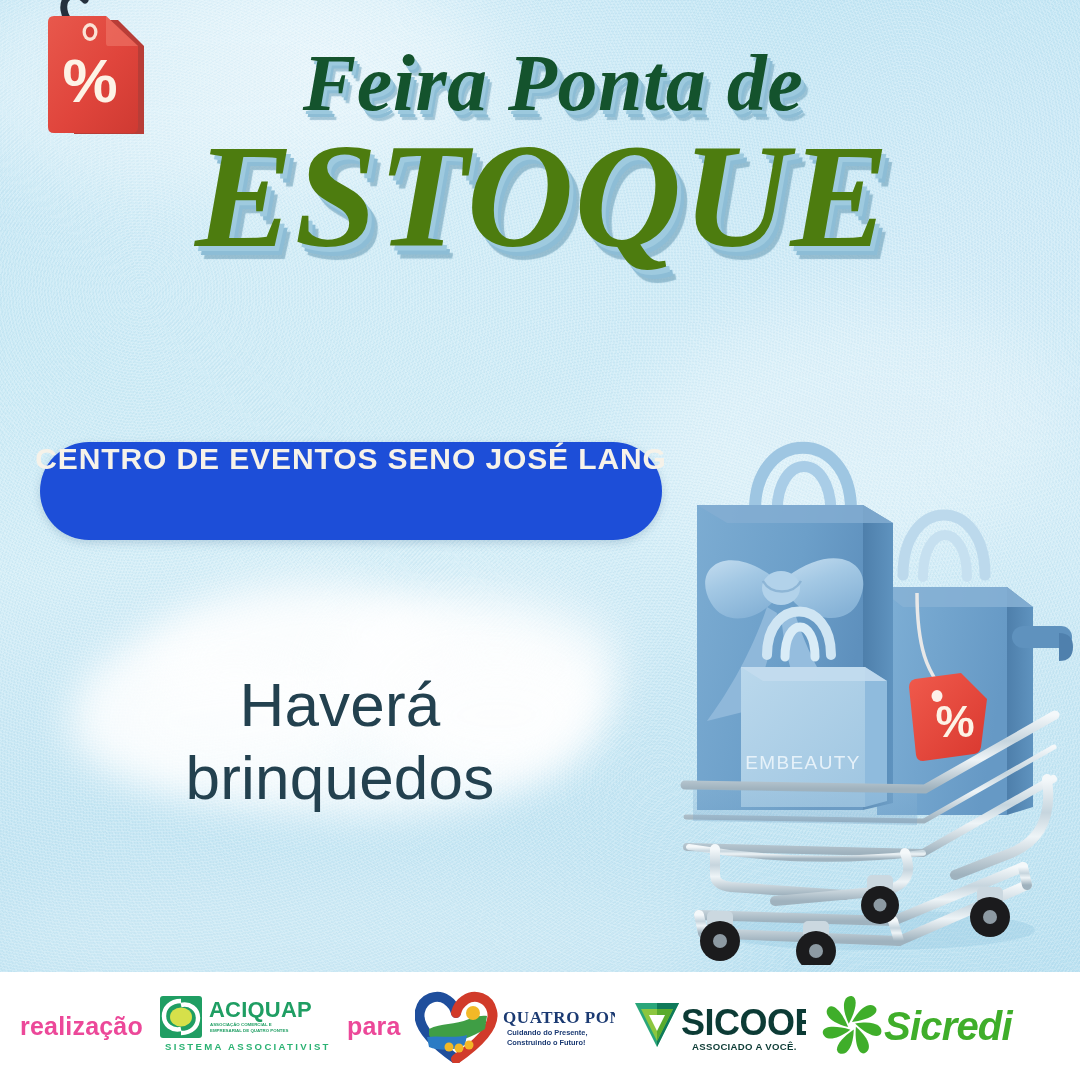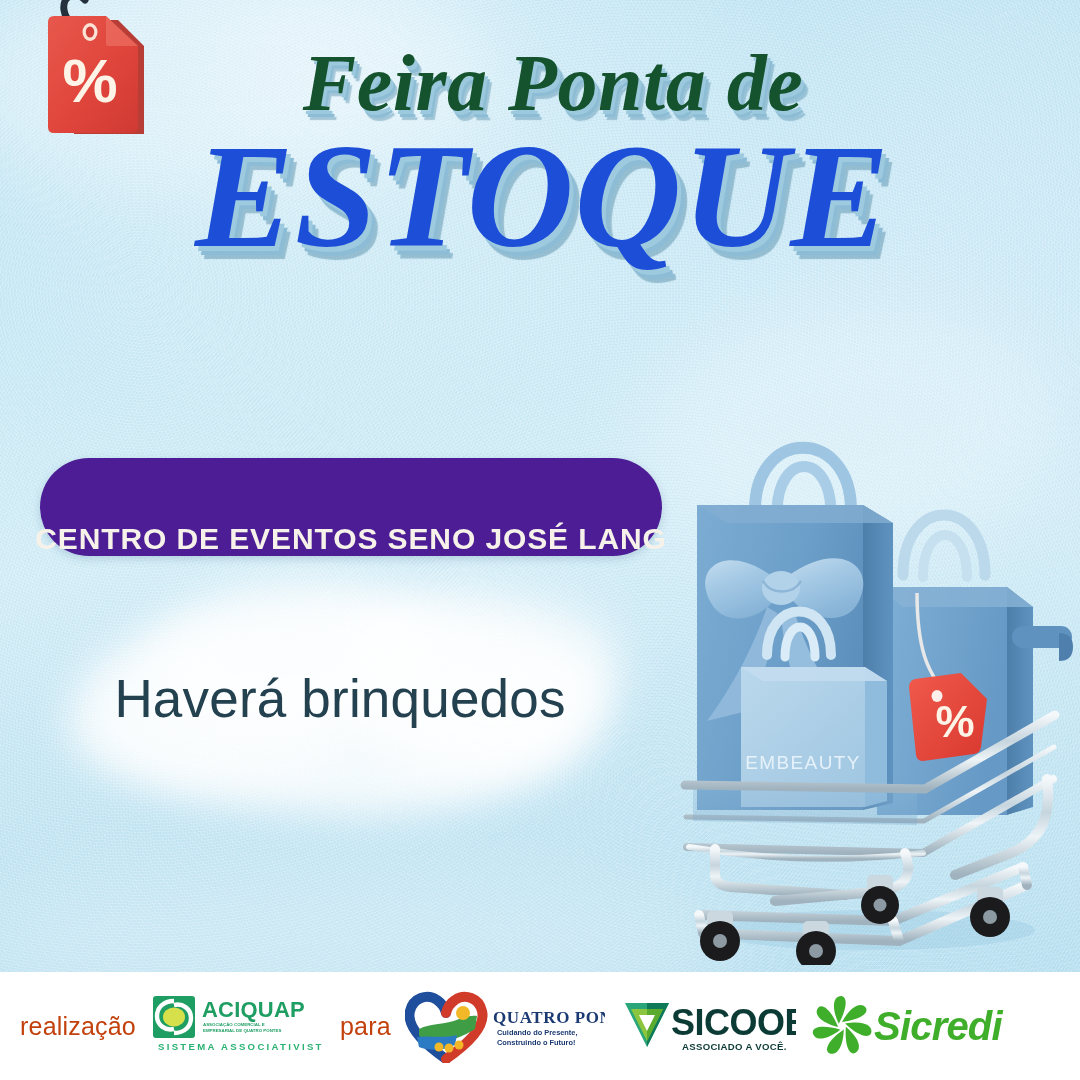--- a/index.html
+++ b/index.html
@@ -102,21 +102,21 @@
        3px 4px 0 #9cc9de,
        5px 7px 0 #8dbdd5,
        7px 10px 1px rgba(110,160,185,.55);
     padding-left:26px;
   }
   .h-line2 {
     font-family:"Liberation Serif", serif;
     font-weight:700; font-style:italic;
     font-size:148px; line-height:.92;
     letter-spacing:1px;
-    color:#1d4ed8;
+    color:#4d7c0f;
     margin-top:6px;
     text-shadow:
        4px 5px 0 #9ecadf,
        7px 9px 0 #8dbdd6,
       10px 13px 1px rgba(108,158,184,.60);
     padding-left:5px;
   }
 
   
   .bar-date {
@@ -127,59 +127,59 @@
     display:flex; align-items:center; justify-content:center;
     box-shadow:0 2px 6px rgba(90,140,170,.10);
   }
   .bar-date span {
     font-size:41px; font-weight:bold;
     color:#2f6fa6;
     letter-spacing:.4px;
     white-space:nowrap;
   }
   .bar-venue {
-    position:absolute; left:40px; top:458px;
+    position:absolute; left:40px; top:442px;
     width:622px; height:98px;
-    background:#4c1d95;
+    background:#1d4ed8;
     border-radius:49px;
-    display:flex; align-items:flex-end; justify-content:center;
+    display:flex; align-items:flex-start; justify-content:center;
     box-shadow:0 3px 9px rgba(50,95,135,.22);
   }
   .bar-venue span {
     font-size:30px; font-weight:bold;
     color:#f6f2e9;
     letter-spacing:.9px;
     white-space:nowrap;
   }
 
   
   .kids-note {
     position:absolute; left:105px; top:668px;
     width:470px; text-align:center;
-    font-size:53px; line-height:1.18;
+    font-size:62px; line-height:1.18;
     color:#23414f;
     font-weight:400;
     letter-spacing:.2px;
   }
 
   
   .cart-wrap { position:absolute; left:655px; top:355px; width:425px; height:610px; }
   .cart-wrap svg { width:100%; height:100%; display:block; }
 
   
   .footer {
     position:absolute; left:0; top:972px;
     width:1080px; height:108px;
     background:#ffffff;
     display:flex; align-items:center;
     padding:0 14px;
     gap:0;
   }
   .f-word {
-    font-size:25px; color:#c2410c; font-weight:400;
+    font-size:25px; color:#ec4899; font-weight:700;
     letter-spacing:.2px; white-space:nowrap;
   }
   .f-realizacao { margin-left:6px; margin-right:16px; }
   .f-apoio { margin-left:18px; margin-right:14px; }
 
   .logo-aciquap { width:170px; height:64px; flex:0 0 auto;text-decoration:underline; }
   .logo-qp      { width:200px; height:74px; flex:0 0 auto; }
   .logo-sicoob  { width:175px; height:62px; flex:0 0 auto; margin-left:16px; }
   .logo-sicredi { width:200px; height:60px; flex:0 0 auto; margin-left:16px;text-decoration:underline; }
   .footer svg { display:block; width:100%; height:100%; }

